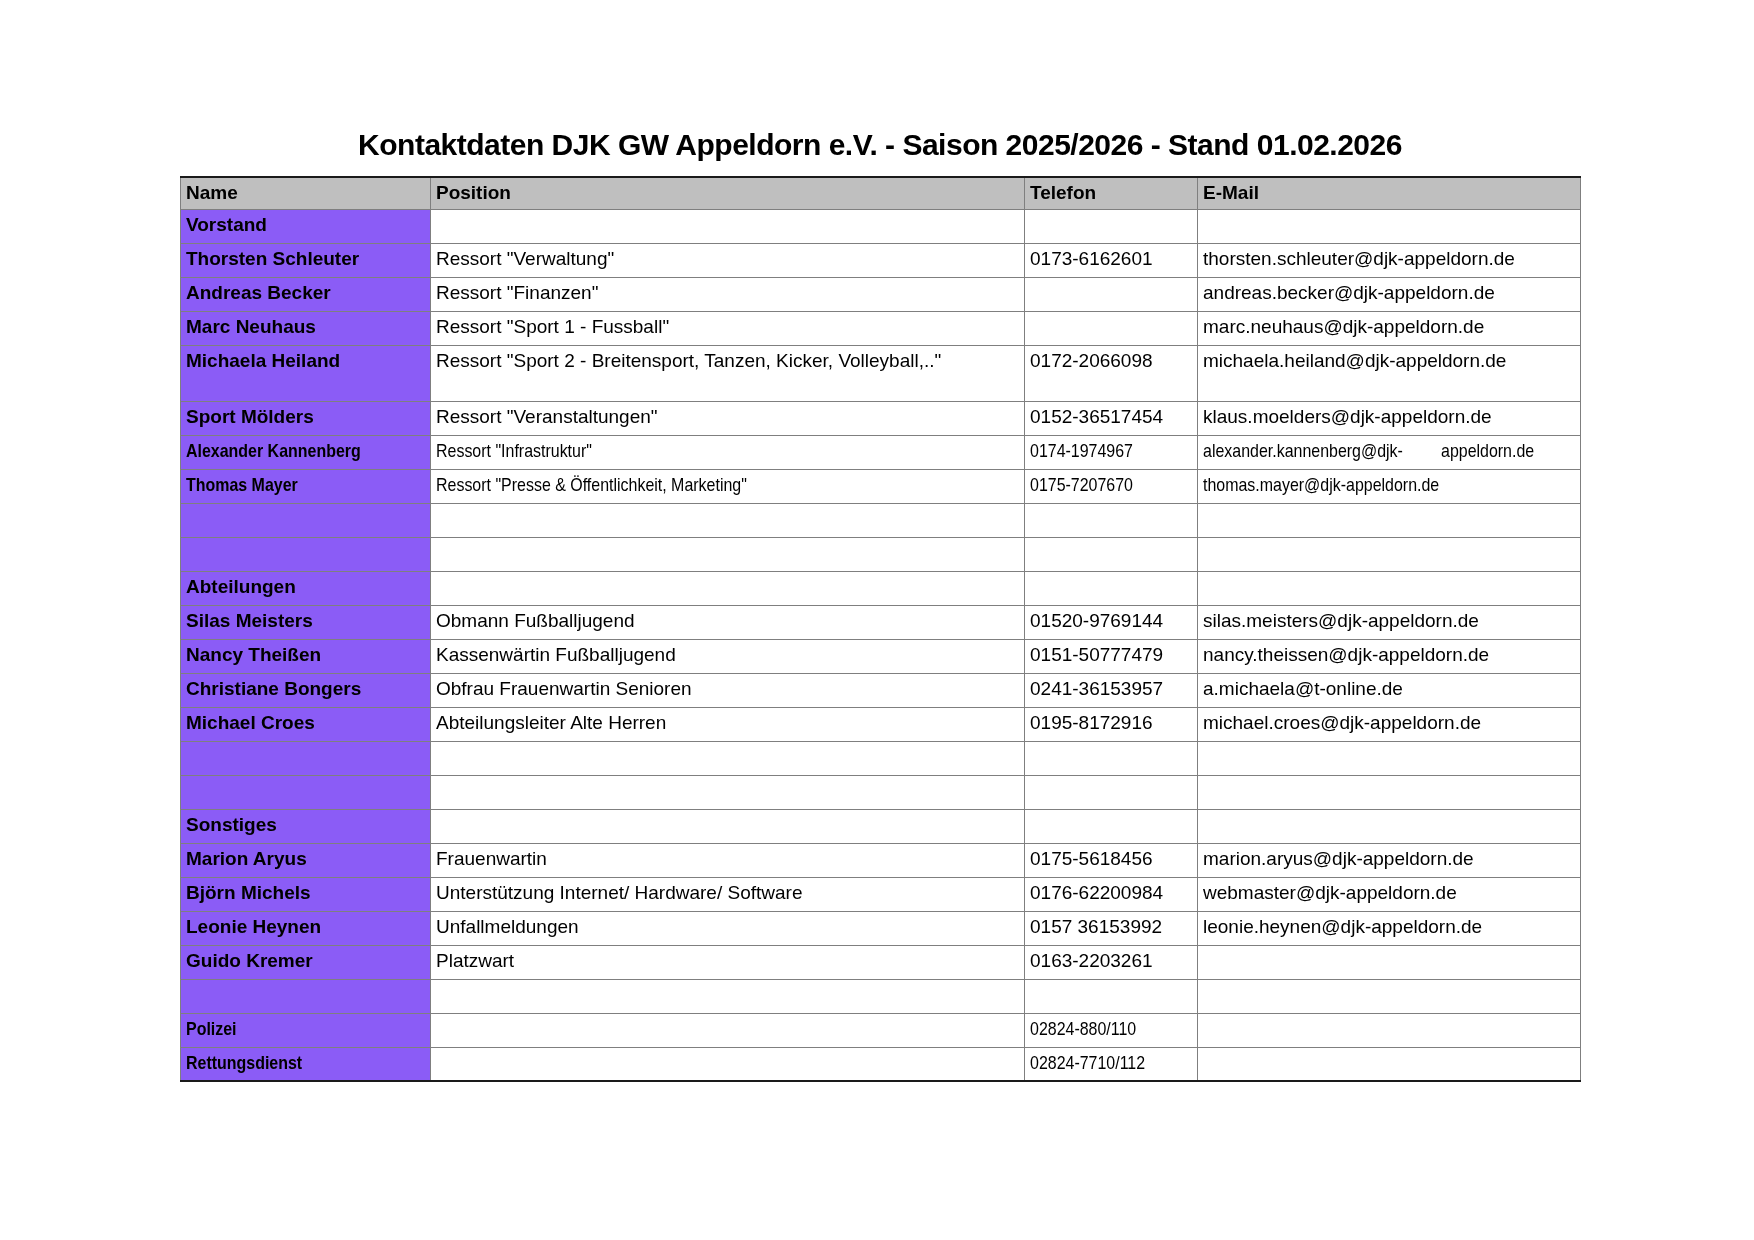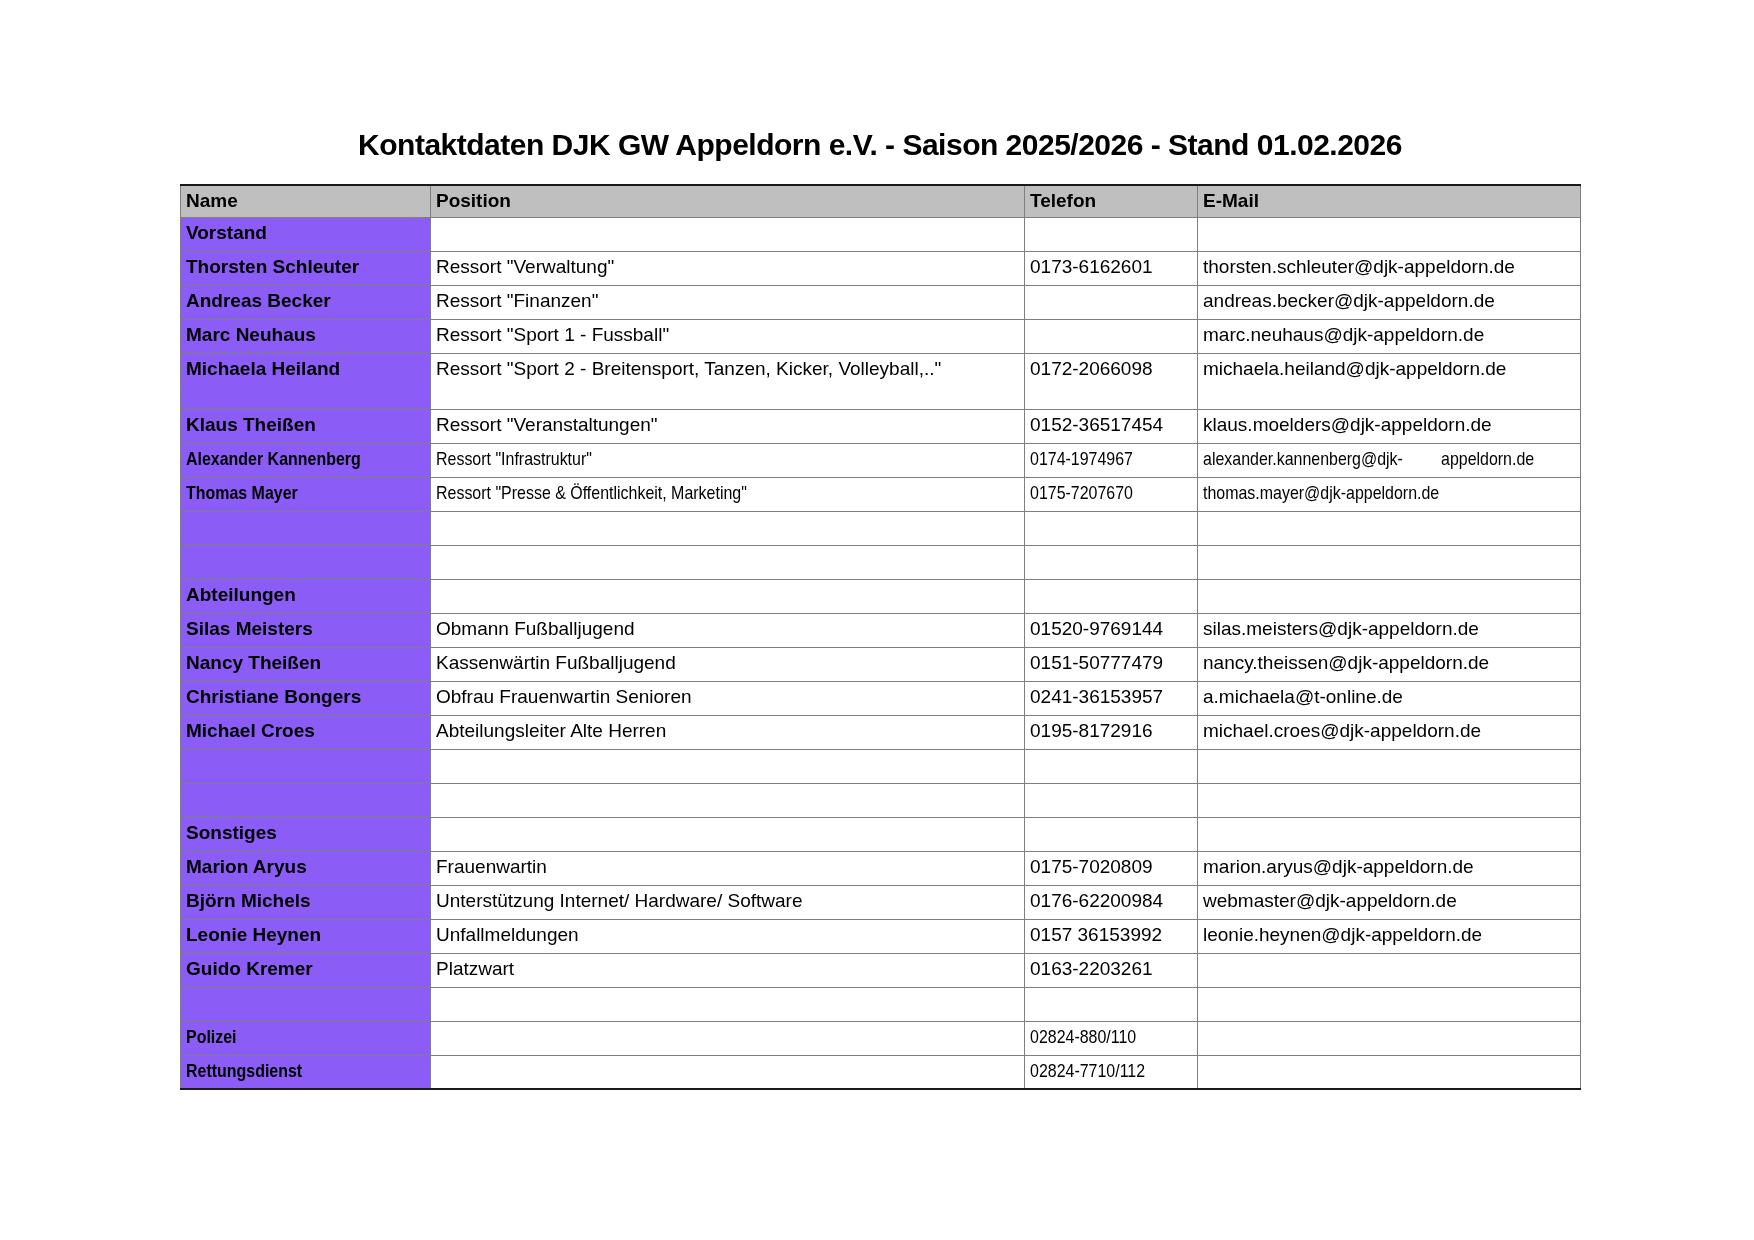--- a/index.html
+++ b/index.html
@@ -18,21 +18,21 @@
     top: 128px;
     width: 1400px;
   }
   .doc-title {
     width: 100%;
     text-align: center;
     font-size: 30px;
     font-weight: 700;
     line-height: 34px;
     letter-spacing: -0.5px;
-    margin-bottom: 22px;
+    margin-bottom: 14px;
     white-space: nowrap;
   }
   table.contacts {
     border-collapse: collapse;
     table-layout: fixed;
     width: 1400px;
     border: 1px solid #7f7f7f;
     border-top: 2px solid #1a1a1a;
     border-bottom: 2px solid #1a1a1a;
     font-size: 19px;
@@ -174,21 +174,21 @@
           </td>
           <td class="email">
             <span class="cellwrap">
               <div>michaela.heiland@djk-appeldorn.de</div>
               <div></div>
             </span>
           </td>
         </tr>
         <tr class="person">
           <td class="name">
-            <span class="cellwrap"><span class="t">Klaus Theißen</span></span>
+            <span class="cellwrap"><span class="t">Sport Mölders</span></span>
           </td>
           <td class="position">
             <span class="cellwrap"><span class="t">Ressort "Veranstaltungen"</span></span>
           </td>
           <td class="telefon">
             <span class="cellwrap"><span class="t">0152-36517454</span></span>
           </td>
           <td class="email">
             <span class="cellwrap">
               <div>klaus.moelders@djk-appeldorn.de</div>
@@ -395,21 +395,21 @@
           </td>
         </tr>
         <tr class="person">
           <td class="name">
             <span class="cellwrap"><span class="t">Marion Aryus</span></span>
           </td>
           <td class="position">
             <span class="cellwrap"><span class="t">Frauenwartin</span></span>
           </td>
           <td class="telefon">
-            <span class="cellwrap"><span class="t">0175-7020809</span></span>
+            <span class="cellwrap"><span class="t">0175-5618456</span></span>
           </td>
           <td class="email">
             <span class="cellwrap">
               <div>marion.aryus@djk-appeldorn.de</div>
               <div></div>
             </span>
           </td>
         </tr>
         <tr class="person">
           <td class="name">

